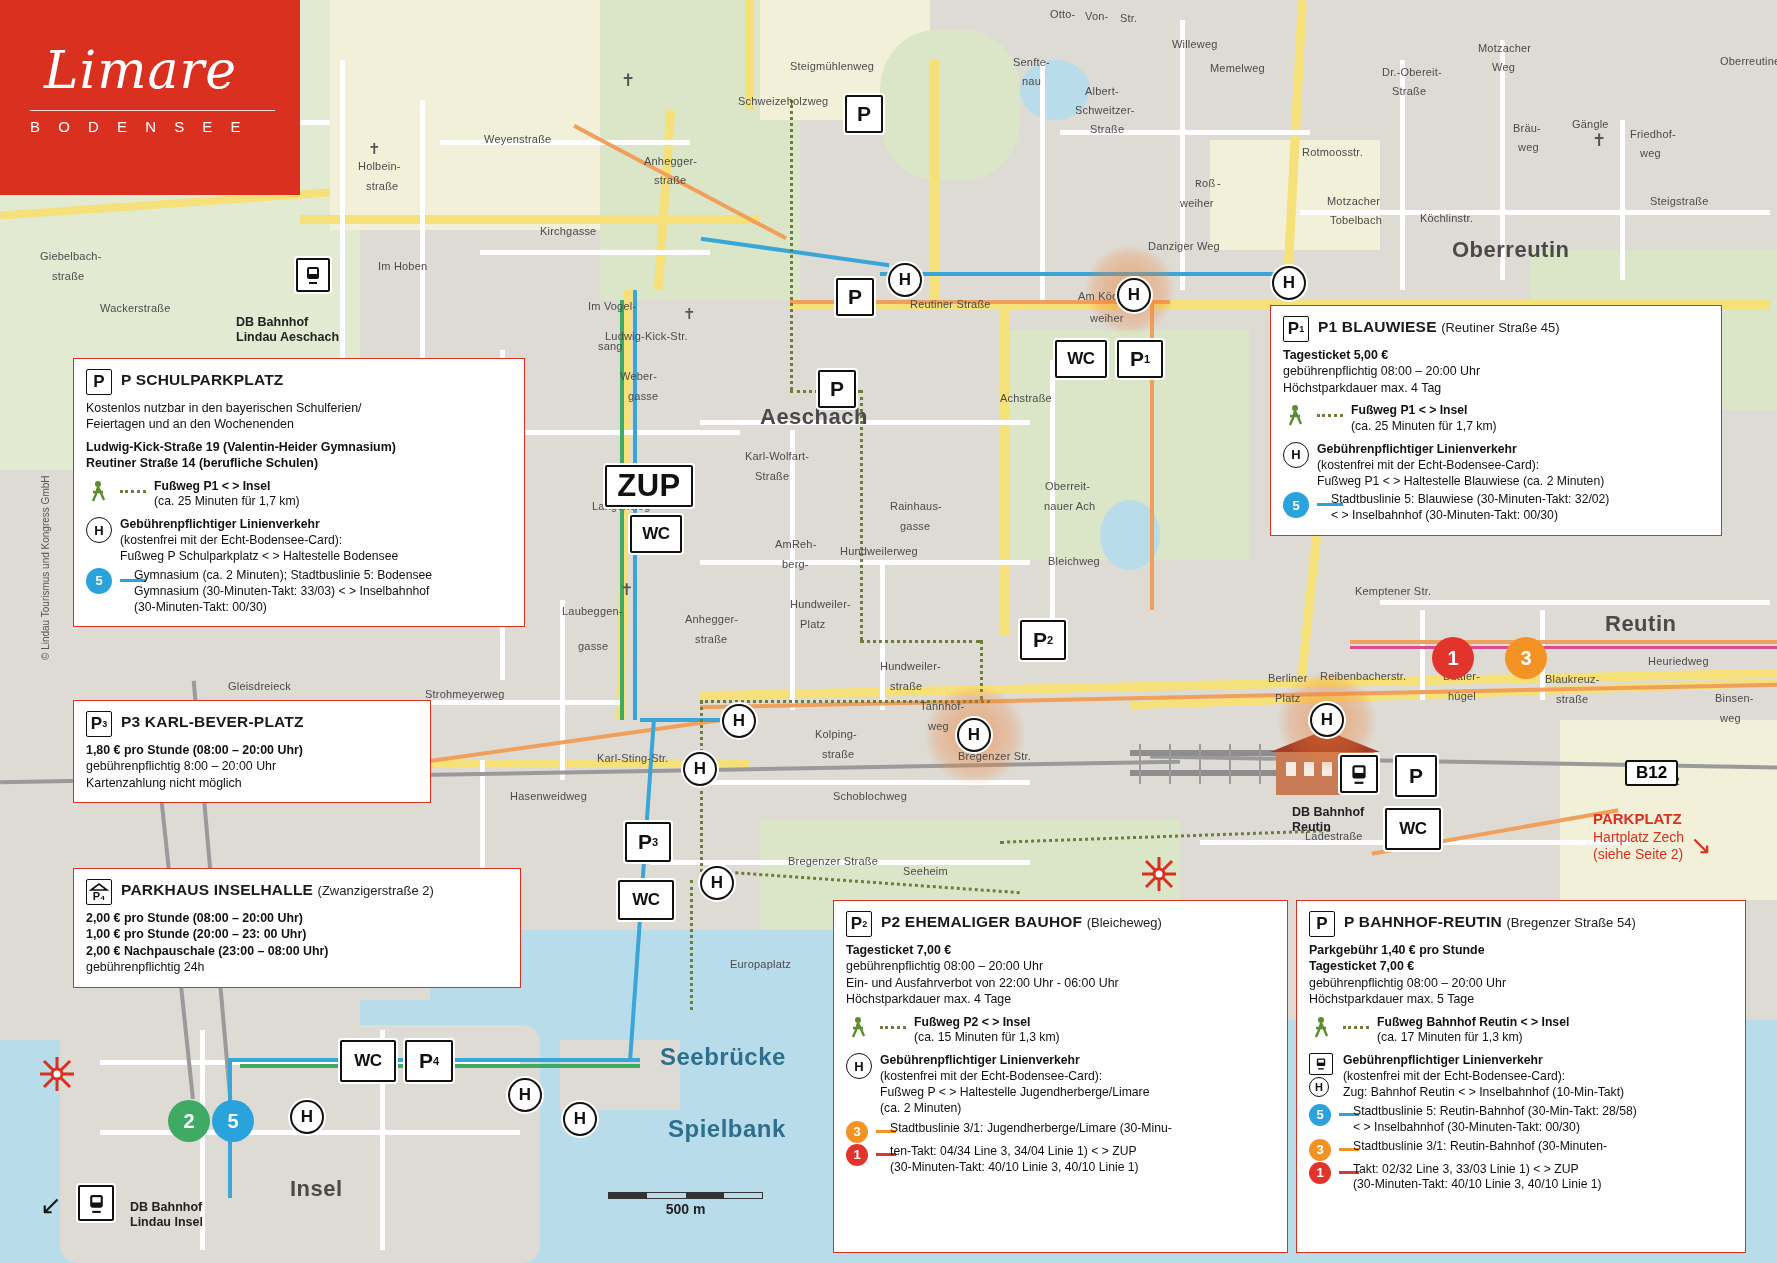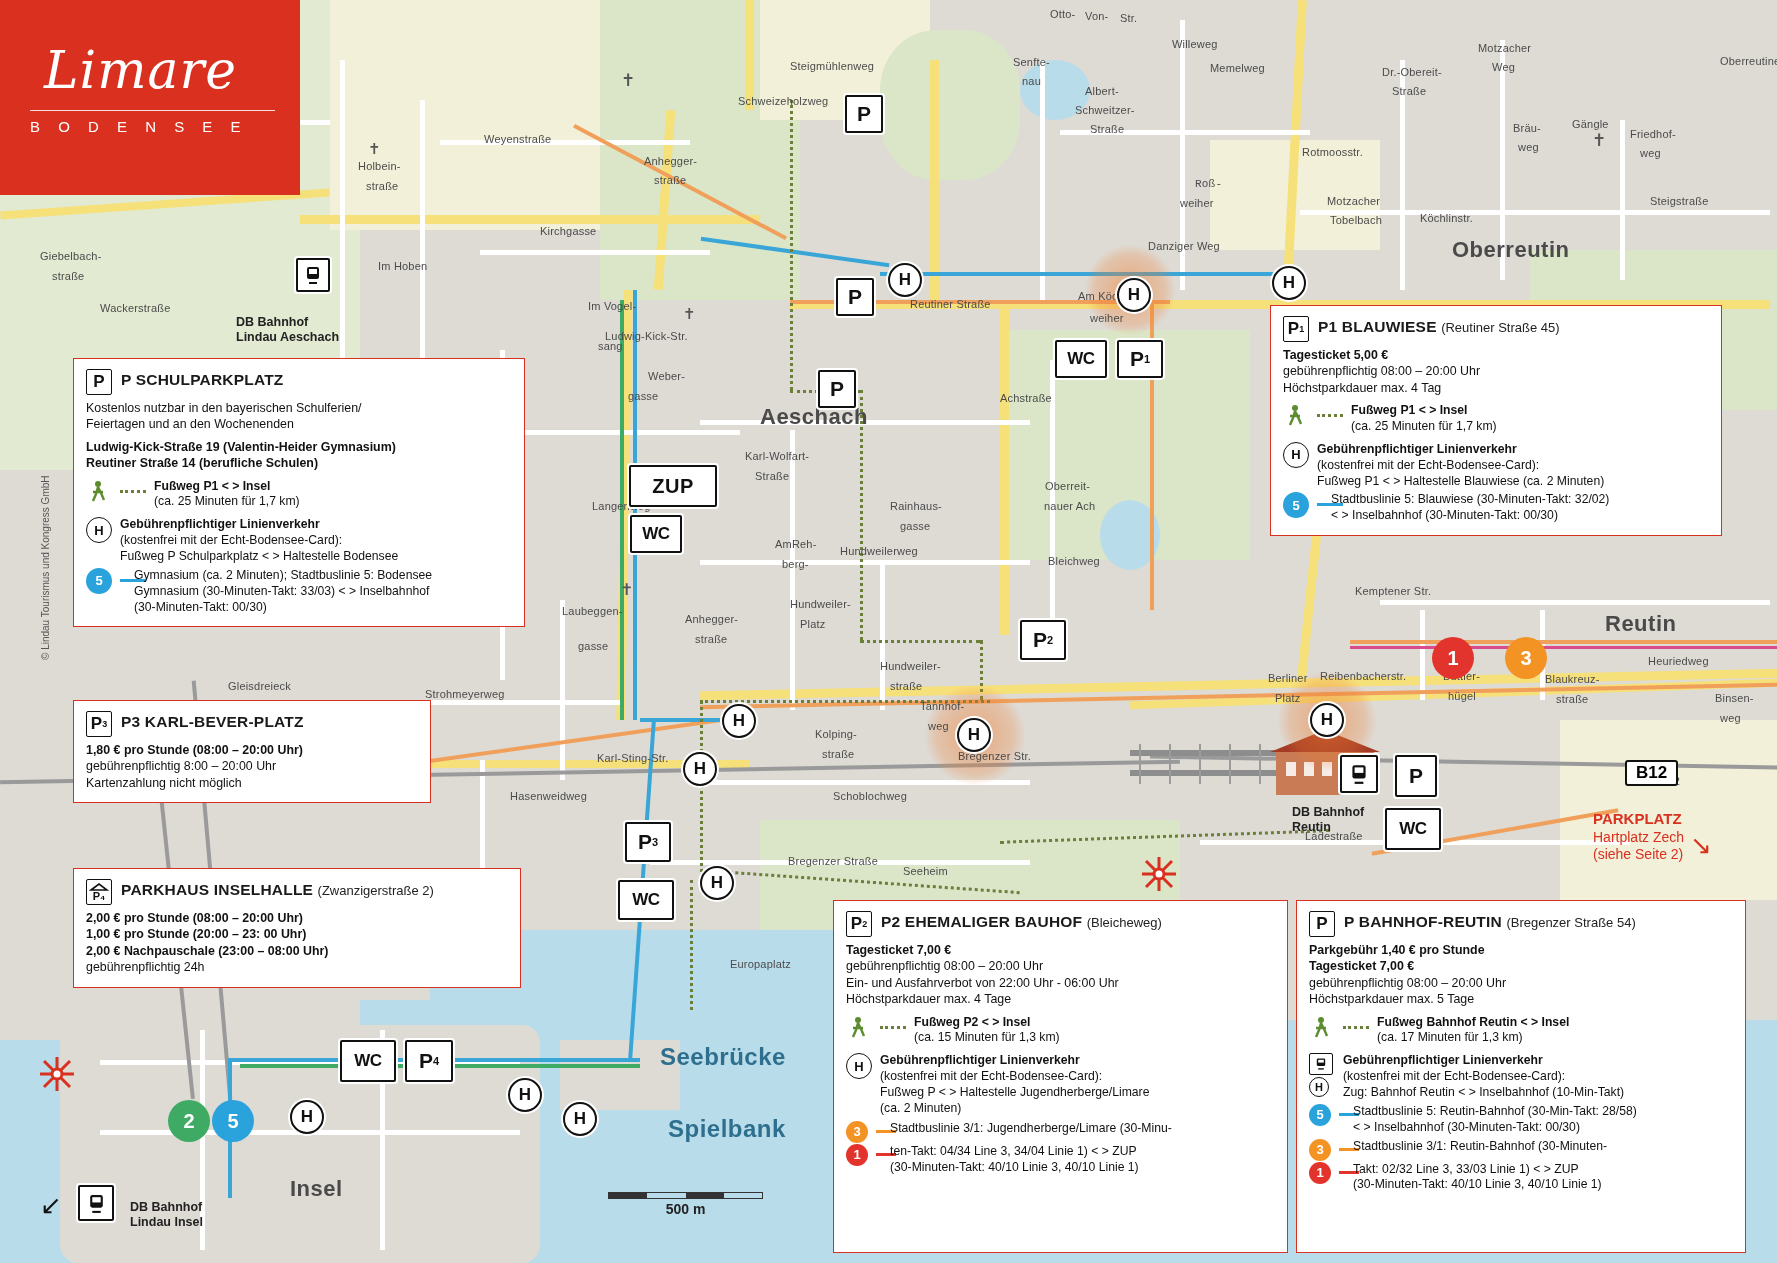--- a/index.html
+++ b/index.html
@@ -123,21 +123,21 @@
   .mk {
     position:absolute; background:#fff; border:2px solid #111;
     display:flex; align-items:center; justify-content:center;
     font-weight:bold; color:#111; border-radius:2px;
     box-shadow:0 0 0 2px #fff;
   }
   .mk.p { font-size:21px; }
   .mk sub { font-size:11px; vertical-align:-3px; }
   .mk.h { border-radius:50%; font-size:17px; }
   .mk.wc { font-size:17px; letter-spacing:-.5px; }
-  .mk.zup { font-size:20px; letter-spacing:.5px;margin-left:24px; }
+  .mk.zup { font-size:31px; letter-spacing:.5px; }
   .mk.num {
     border:none; border-radius:50%; color:#fff; font-size:20px;
     box-shadow:none;
   }
   .halo {
     position:absolute; border-radius:50%;
     background:radial-gradient(circle, rgba(237,125,49,.55) 0%, rgba(237,125,49,.25) 55%, rgba(237,125,49,0) 72%);
   }
 
   .copyright {
@@ -423,21 +423,21 @@
     <div class="maplabel" style="left: 900px; top: 520px;">gasse</div>
     <div class="maplabel" style="left: 745px; top: 450px;">Karl-Wolfart-</div>
     <div class="maplabel" style="left: 755px; top: 470px;">Straße</div>
     <div class="maplabel" style="left: 775px; top: 538px;">AmReh-</div>
     <div class="maplabel" style="left: 782px; top: 558px;">berg-</div>
     <div class="maplabel" style="left: 840px; top: 545px;">Hundweilerweg</div>
     <div class="maplabel" style="left: 1048px; top: 555px;">Bleichweg</div>
     <div class="maplabel" style="left: 605px; top: 330px;">Ludwig-Kick-Str.</div>
     <div class="maplabel" style="left: 588px; top: 300px;">Im Vogel-</div>
     <div class="maplabel" style="left: 598px; top: 340px;">sang</div>
-    <div class="maplabel" style="left: 620px; top: 370px; padding-left: 28px;">Weber-</div>
+    <div class="maplabel" style="left: 620px; top: 370px;">Weber-</div>
     <div class="maplabel" style="left: 628px; top: 390px;">gasse</div>
     <div class="maplabel" style="left: 358px; top: 160px;">Holbein-</div>
     <div class="maplabel" style="left: 366px; top: 180px;">straße</div>
     <div class="maplabel" style="left: 378px; top: 260px;">Im Hoben</div>
     <div class="maplabel" style="left: 40px; top: 250px;">Giebelbach-</div>
     <div class="maplabel" style="left: 52px; top: 270px;">straße</div>
     <div class="maplabel" style="left: 790px; top: 60px;">Steigmühlenweg</div>
     <div class="maplabel" style="left: 738px; top: 95px;">Schweizeholzweg</div>
     <div class="maplabel" style="left: 1660px; top: 775px;">B12</div>
   </div>

